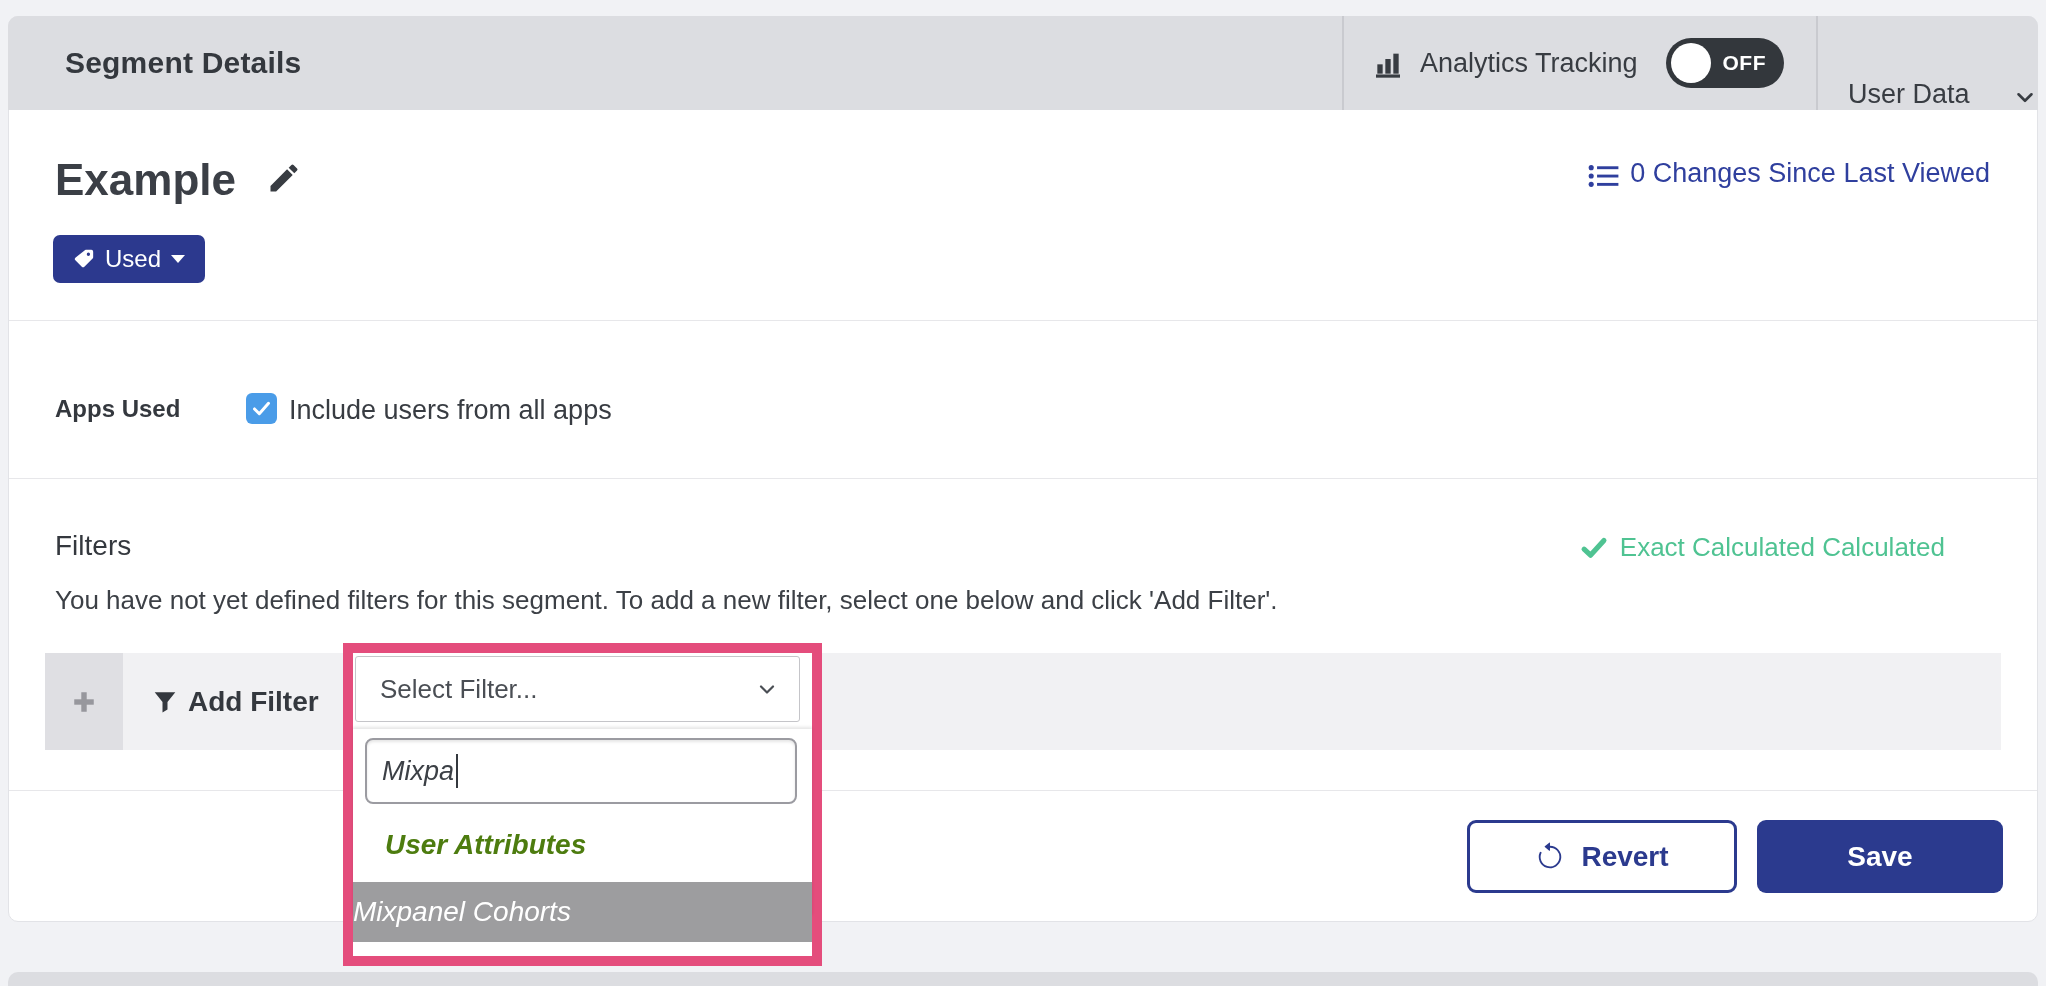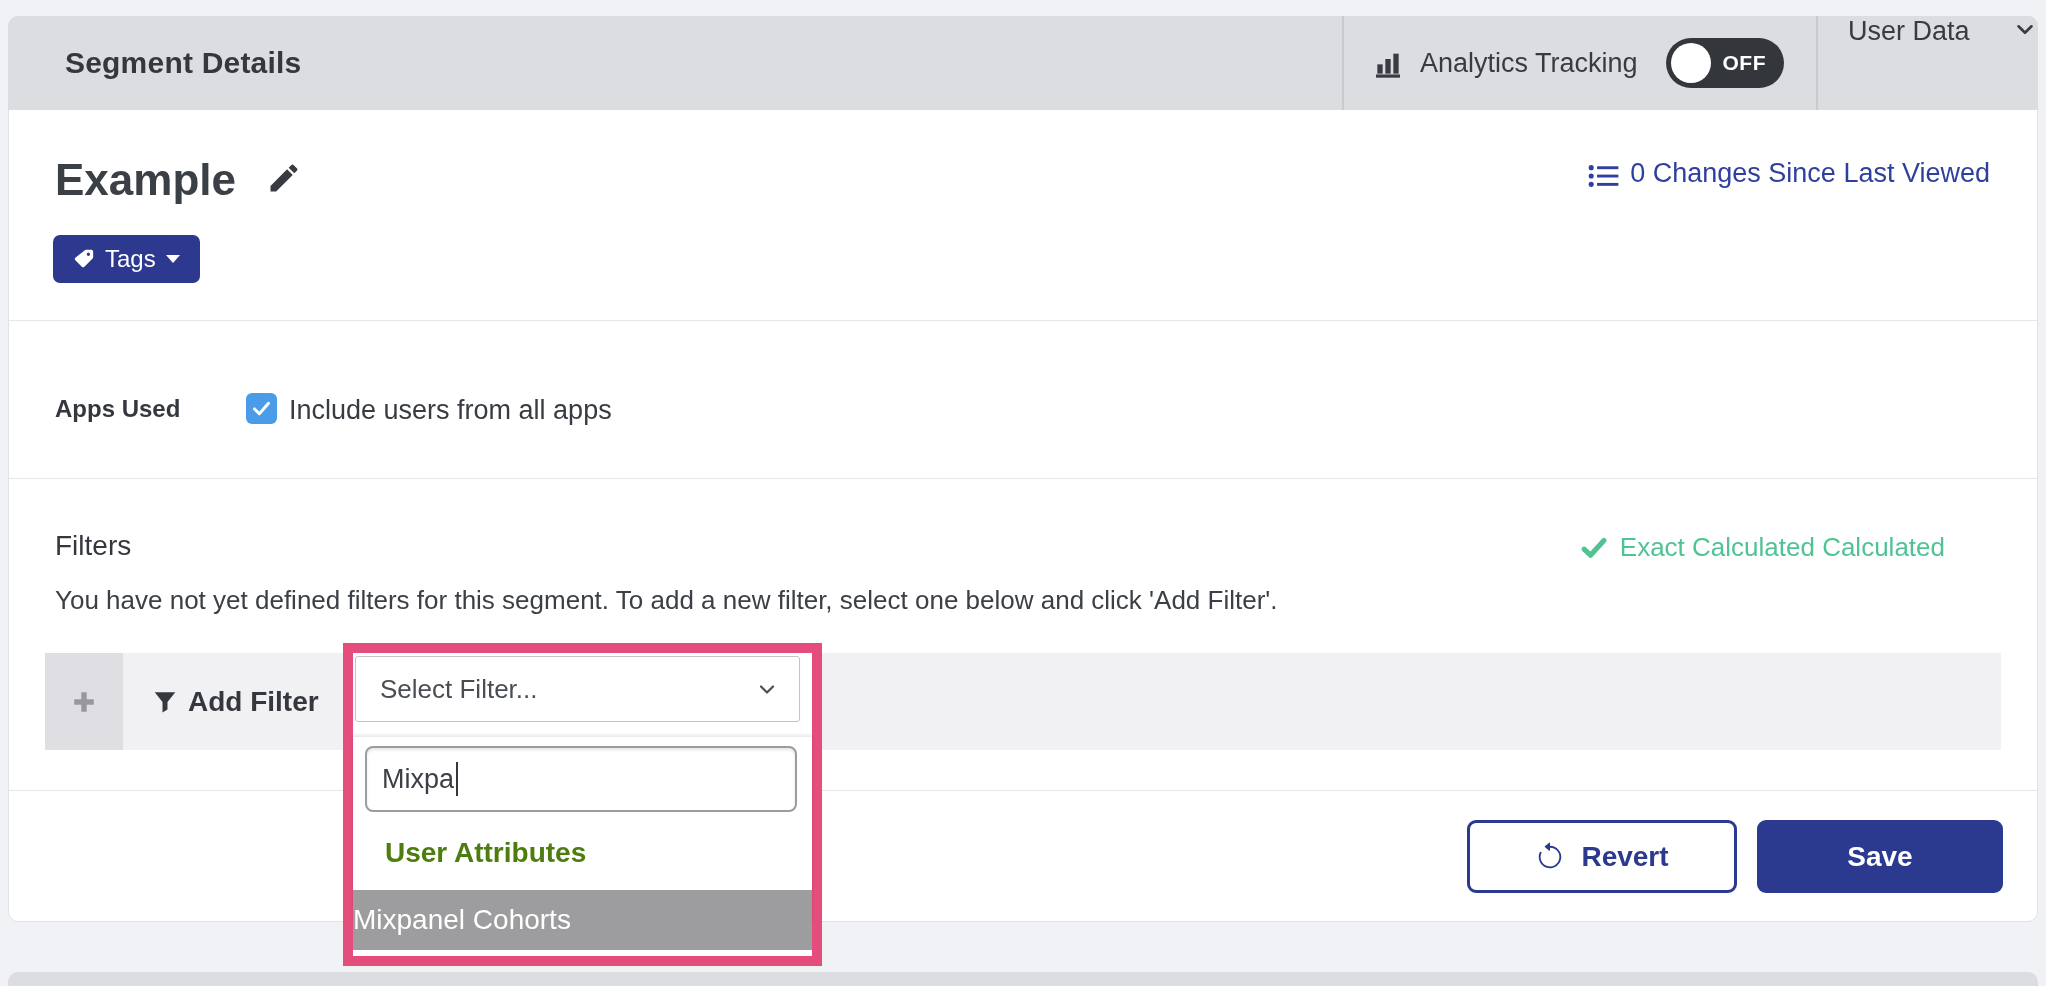--- a/index.html
+++ b/index.html
@@ -38,21 +38,21 @@
     background: #33373c; border-radius: 25px; cursor: pointer;
   }
   .toggle-knob {
     position: absolute; left: 5px; top: 5px; width: 40px; height: 40px;
     background: #ffffff; border-radius: 50%;
   }
   .toggle-label {
     position: absolute; right: 18px; top: 0; height: 50px; display: flex; align-items: center;
     color: #fff; font-size: 21px; font-weight: bold; letter-spacing: .5px;
   }
-  .userdata-zone { position: absolute; left: 1840px; top: 0; height: 94px; display: flex; align-items: flex-start; gap: 42px; cursor: pointer; }
+  .userdata-zone { position: absolute; left: 1840px; top: 0; height: 94px; display: flex; align-items: flex-end; gap: 42px; cursor: pointer; }
   .userdata-label { font-size: 27px; color: #383c42; }
 
   
   .segment-name { left: 55px; top: 155px; font-size: 44px; font-weight: 700; color: #3b3f46; }
   .pencil { left: 266px; top: 160px; cursor: pointer; }
   .tags-btn {
     left: 53px; top: 235px; height: 48px; padding: 0 20px;
     background: #2c398e; border: none; border-radius: 7px;
     display: flex; align-items: center; gap: 10px; cursor: pointer;
   }
@@ -95,22 +95,22 @@
     border: 10px solid #e44d7c; background: #ffffff; z-index: 20;
   }
   .select-box {
     position: absolute; left: 2px; top: 3px; width: 445px; height: 66px;
     background: #fff; border: 1px solid #c5c5c9; border-radius: 3px;
     display: flex; align-items: center; cursor: pointer;
   }
   .select-value { padding-left: 24px; font-size: 26px; color: #4a4e54; flex: 1; }
   .select-chevron { padding-right: 20px; display: flex; }
   .dropdown-panel {
-    position: absolute; left: 0; top: 84px; width: 459px; height: 188px;
-    background: #fff; box-shadow: 0 -2px 3px rgba(0,0,0,.10);
+    position: absolute; left: 0; top: 76px; width: 459px; height: 188px;
+    background: #fff; box-shadow: 0 -2px 3px rgba(0,0,0,.10); font-style: italic;
   }
   .search-input {
     position: absolute; left: 12px; top: 9px; width: 432px; height: 66px;
     border: 2px solid #9b9ba1; border-radius: 8px; background: #fff;
     box-shadow: inset 0 2px 3px rgba(0,0,0,.10);
     display: flex; align-items: center; padding-left: 15px;
     font-size: 27px; color: #3c4046; cursor: text;
   }
   .caret-bar { width: 2px; height: 34px; background: #34383e; margin-left: 2px; }
   .group-label { position: absolute; left: 32px; top: 100px; font-size: 28px; font-weight: bold; color: #4d7c0f; }
@@ -190,21 +190,21 @@
       </svg>
     </span>
   </div>
 
   <button class="abs tags-btn">
     <span style="display:flex">
       <svg width="22" height="22" viewBox="0 0 24 24" fill="#ffffff" fill-rule="evenodd">
         <path d="M12.6 2.6A2 2 0 0 1 14 2h6a2 2 0 0 1 2 2v6a2 2 0 0 1-.6 1.4l-9 9a2 2 0 0 1-2.8 0L2.6 13.4a2 2 0 0 1 0-2.8l10-8zM16.8 8.6a1.8 1.8 0 1 0 0-3.6 1.8 1.8 0 0 0 0 3.6z"></path>
       </svg>
     </span>
-    <span>Tags</span>
+    <span>Used</span>
     <span style="display:flex">
       <svg width="14" height="9" viewBox="0 0 14 9">
           <polygon points="0,0 14,0 7,8" fill="#ffffff"></polygon>
         </svg>
     </span>
   </button>
 
   <div class="abs changes-link">
     <span>
       <svg width="32" height="26" viewBox="0 0 30 24" fill="#2f3f9e">

